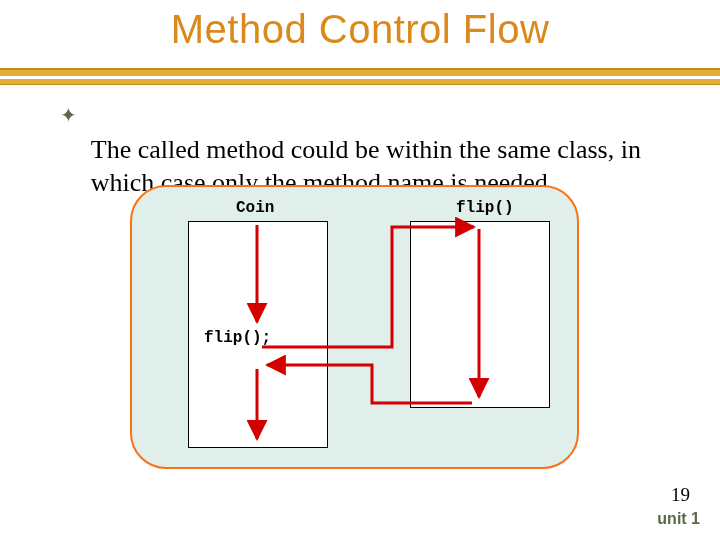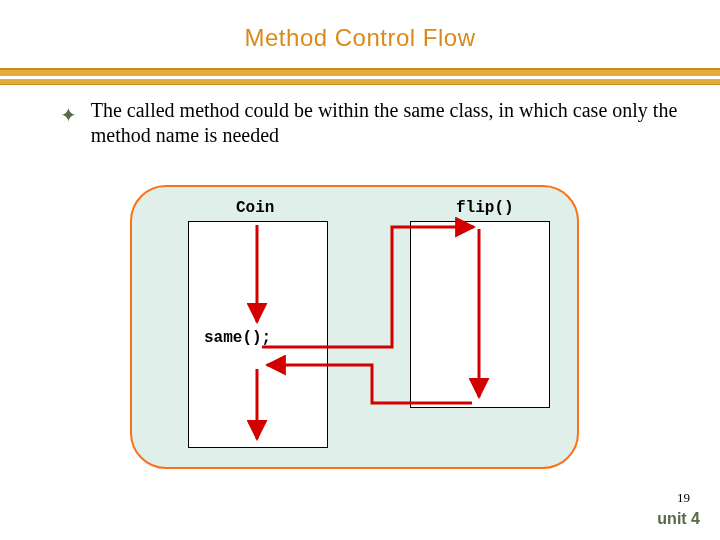--- a/index.html
+++ b/index.html
@@ -12,23 +12,23 @@
     overflow: hidden;
     position: relative;
   }
   .slide {
     width: 720px;
     height: 540px;
     position: relative;
   }
   .title {
     text-align: center;
-    font-size: 24px;
+    font-size: 40px;
     color: #d98a1a;
-    padding-top: 24px;
+    padding-top: 7px;
     font-family: Arial, Helvetica, sans-serif;
     font-weight: normal;
     letter-spacing: 0.5px;
   }
   .rule-gold {
     position: absolute;
     left: 0; right: 0;
     top: 68px;
     height: 14px;
     background: #e4ac39;
@@ -52,23 +52,24 @@
   }
   .bullet-icon {
     color: #5a6a48;
     font-size: 20px;
     line-height: 30px;
     font-family: "Segoe UI Symbol", Arial, sans-serif;
     margin-right: 14px;
     margin-top: 2px;
   }
   .bullet-text {
-    font-size: 20px;
+    font-size: 26px;
     color: #000000;
     line-height: 1.25;
+    margin-top: 36px;
   }
   
   .diagram {
     position: absolute;
     left: 130px;
     top: 185px;
     width: 445px;
     height: 280px;
     background: #e1efeb;
     border: 2px solid #f97316;
@@ -99,21 +100,21 @@
     color: #000000;
     white-space: nowrap;
   }
   .lbl-coin { left: 104px; top: 12px; }
   .lbl-flip { left: 324px; top: 12px; }
   .lbl-flipstmt { left: 72px; top: 142px; }
   .page-num {
     position: absolute;
     right: 30px;
     bottom: 34px;
-    font-size: 13px;
+    font-size: 19px;
     color: #000;
     text-align: right;
   }
   .unit {
     position: absolute;
     right: 20px;
     bottom: 12px;
     font-size: 16px;
     font-weight: bold;
     color: #5a6a48;
@@ -140,21 +141,21 @@
     <div class="bullet-icon">✦</div>
     <div class="bullet-text">The called method could be within the same class, in which case only the method name is needed</div>
   </div>
 
   <div class="diagram">
     <div class="box box-left"></div>
     <div class="box box-right"></div>
 
     <div class="box-label lbl-coin">Coin</div>
     <div class="box-label lbl-flip">flip()</div>
-    <div class="box-label lbl-flipstmt">same();</div>
+    <div class="box-label lbl-flipstmt">flip();</div>
 
     <svg class="arrows" viewBox="0 0 445 280">
       <defs>
         <marker id="ah" viewBox="0 0 10 10" refX="9" refY="5" markerWidth="7" markerHeight="7" orient="auto-start-reverse">
           <path d="M 0 0 L 10 5 L 0 10 z" fill="#d40000"></path>
         </marker>
       </defs>
 
       <line x1="125" y1="38" x2="125" y2="135" stroke="#d40000" stroke-width="3" marker-end="url(#ah)"></line>
 
@@ -162,15 +163,15 @@
 
       <line x1="347" y1="42" x2="347" y2="210" stroke="#d40000" stroke-width="3" marker-end="url(#ah)"></line>
 
       <path d="M 340 216 L 240 216 L 240 178 L 135 178" fill="none" stroke="#d40000" stroke-width="3" marker-end="url(#ah)"></path>
 
       <line x1="125" y1="182" x2="125" y2="252" stroke="#d40000" stroke-width="3" marker-end="url(#ah)"></line>
     </svg>
   </div>
 
   <div class="page-num">19</div>
-  <div class="unit">unit 4</div>
+  <div class="unit">unit 1</div>
 
 </div>
 
 </body></html>

